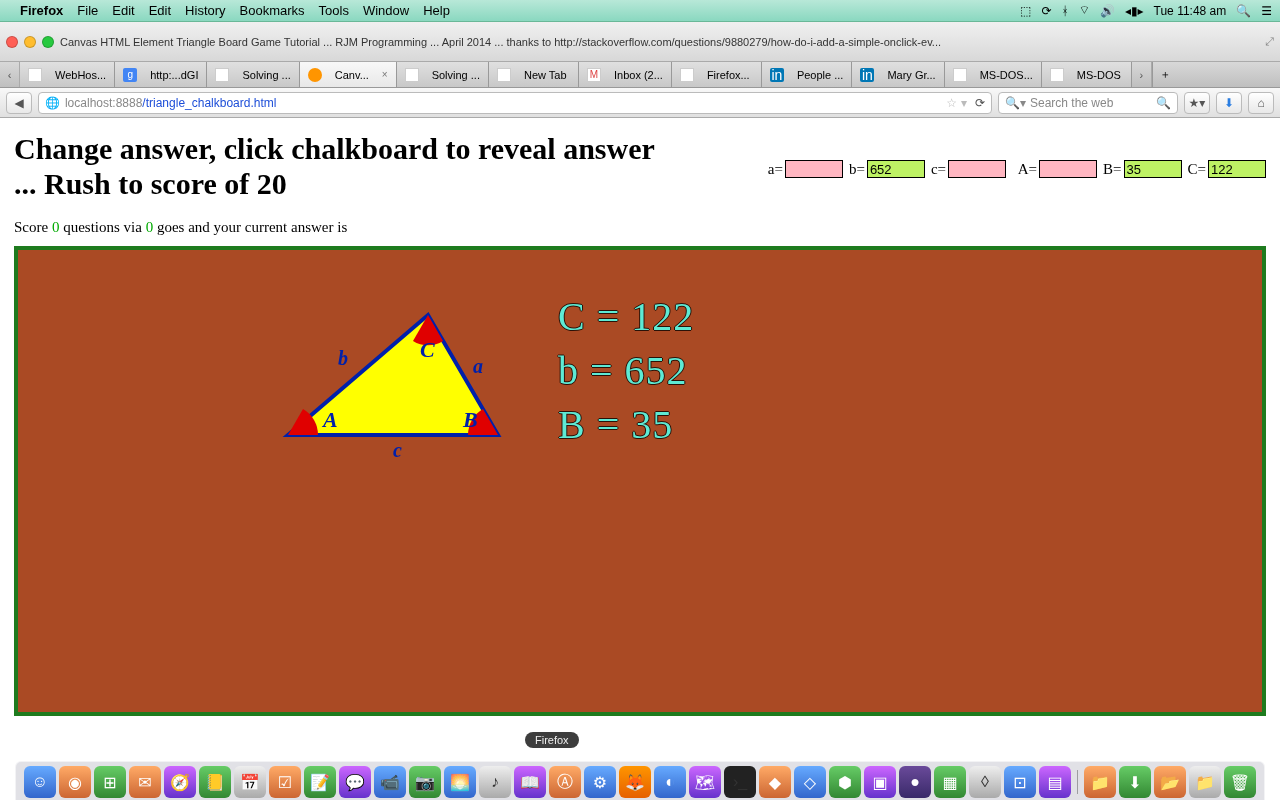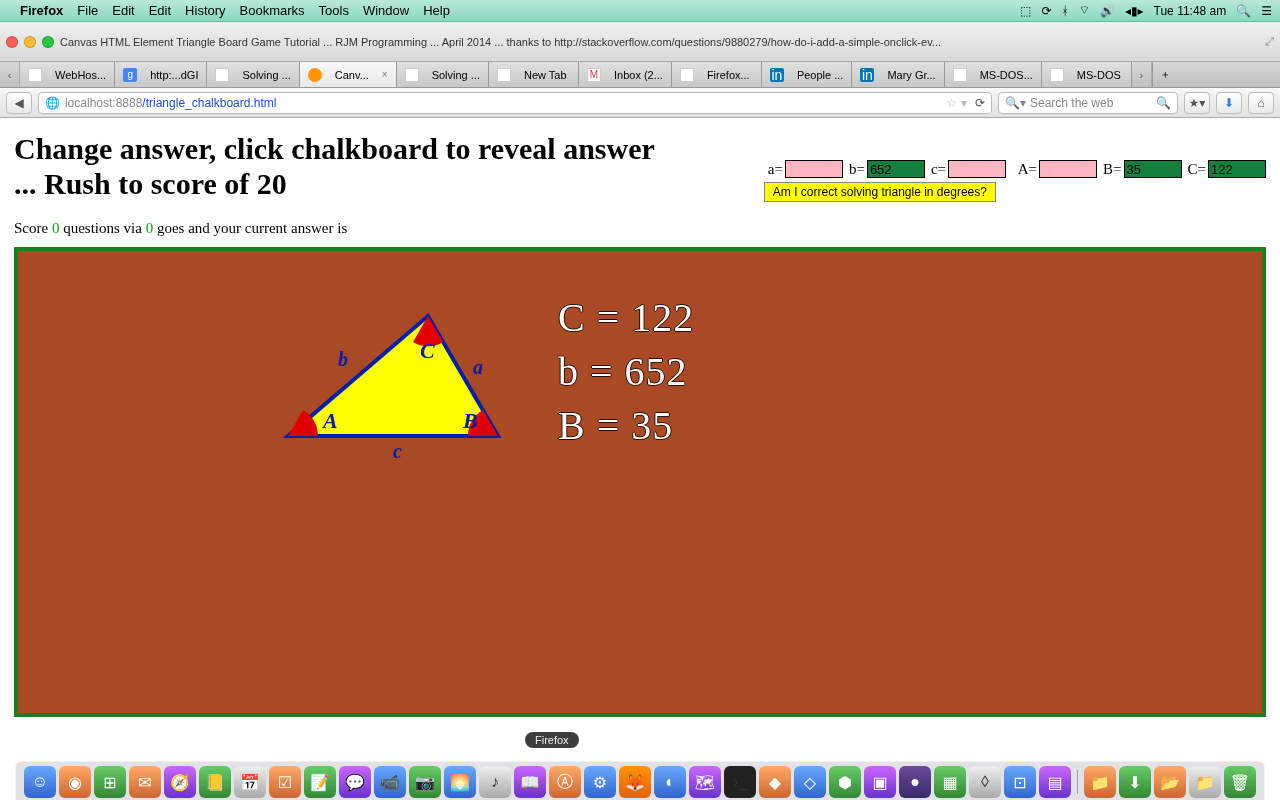--- a/index.html
+++ b/index.html
@@ -43,31 +43,31 @@
 
 
 .page { padding: 14px 14px 0 14px; height: calc(800px - 22px - 22px - 26px - 30px - 58px); overflow:hidden; position:relative; }
 .headrow { display:flex; align-items:flex-start; }
 h1 { font-family: Georgia, "Times New Roman", serif; font-weight:bold; font-size: 30px; line-height:1.15; max-width: 660px; }
 .inputs { margin-left:auto; margin-top: 28px; font-family: Georgia, serif; font-size:15px; }
 .inputs .row1 { display:flex; align-items:center; gap:2px; }
 .inputs label { margin-left:4px; }
 .inputs input { height:18px; border:1px solid #000; font-size:13px; padding:0 2px; width:58px; font-family: Arial, sans-serif; }
 .inputs input.pink { background:#ffb6c1; }
-.inputs input.yellow { background:#15803d; }
+.inputs input.yellow { background:#bef264; }
 .ansbtn { margin-top:4px; background:#ffff00; border:1px solid #888; font-size:12px; padding:2px 8px; cursor:pointer; font-family: Arial, sans-serif; }
 
 .scoreline { margin-top: 18px; font-family: Georgia, serif; font-size:15px; }
 .scoreline .g { color: #0a0; }
 
 .chalkboard { margin-top:10px; border:4px solid #1e7b1e; background:#aa4a24; height: 470px; position:relative; cursor:pointer; }
 
 
 .tri-wrap { position:absolute; left:250px; top:45px; }
-.eq-wrap { position:absolute; left:540px; top:40px; font-family: Georgia, serif; font-size:40px; color:#ffffff; line-height:1.35; }
+.eq-wrap { position:absolute; left:540px; top:40px; font-family: Georgia, serif; font-size:40px; color:#5eead4; line-height:1.35; }
 .eq-line { text-shadow: 1px 0 #2a1208, -1px 0 #2a1208, 0 1px #2a1208, 0 -1px #2a1208; font-weight:400; letter-spacing:1px; }
 
 .tri-labels { font-family: "Comic Sans MS", cursive; font-weight:bold; font-style:italic; }
 
 
 .dock-wrap { position:absolute; bottom:0; left:0; right:0; height:58px; display:flex; justify-content:center; align-items:flex-end; }
 .dock { background: rgba(200,200,210,.55); border:1px solid rgba(255,255,255,.6); border-bottom:none; border-radius:6px 6px 0 0; padding:4px 8px 2px; display:flex; gap:3px; backdrop-filter: blur(2px);}
 .dock .dicon { width:32px; height:32px; border-radius:6px; display:flex;align-items:center;justify-content:center; font-size:16px; color:#fff; }
 .dock .sep { width:1px; background:rgba(0,0,0,.3); margin:4px 3px; }
 .dock .dicon:nth-child(odd){background:linear-gradient(#6af,#36c)} 
@@ -204,21 +204,20 @@
     <div class="inputs">
       <div class="row1">
         <label>a=</label><input class="pink" value="" style="">
         <label>b=</label><input class="yellow" value="652" style="">
         <label>c=</label><input class="pink" value="" style="">
         &nbsp;
         <label>A=</label><input class="pink" value="" style="">
         <label>B=</label><input class="yellow" value="35" style="">
         <label>C=</label><input class="yellow" value="122" style="">
       </div>
-      <button class="ansbtn">Am I correct solving triangle in degrees?</button>
     </div>
   </div>
 
   <div class="scoreline">
     <span>Score </span><span class="g">0</span><span> questions via </span><span class="g">0</span><span> goes and your current answer is</span>
   </div>
 
   <div class="chalkboard">
     <div class="tri-wrap">
       <svg width="260" height="170" viewBox="0 0 260 170">

